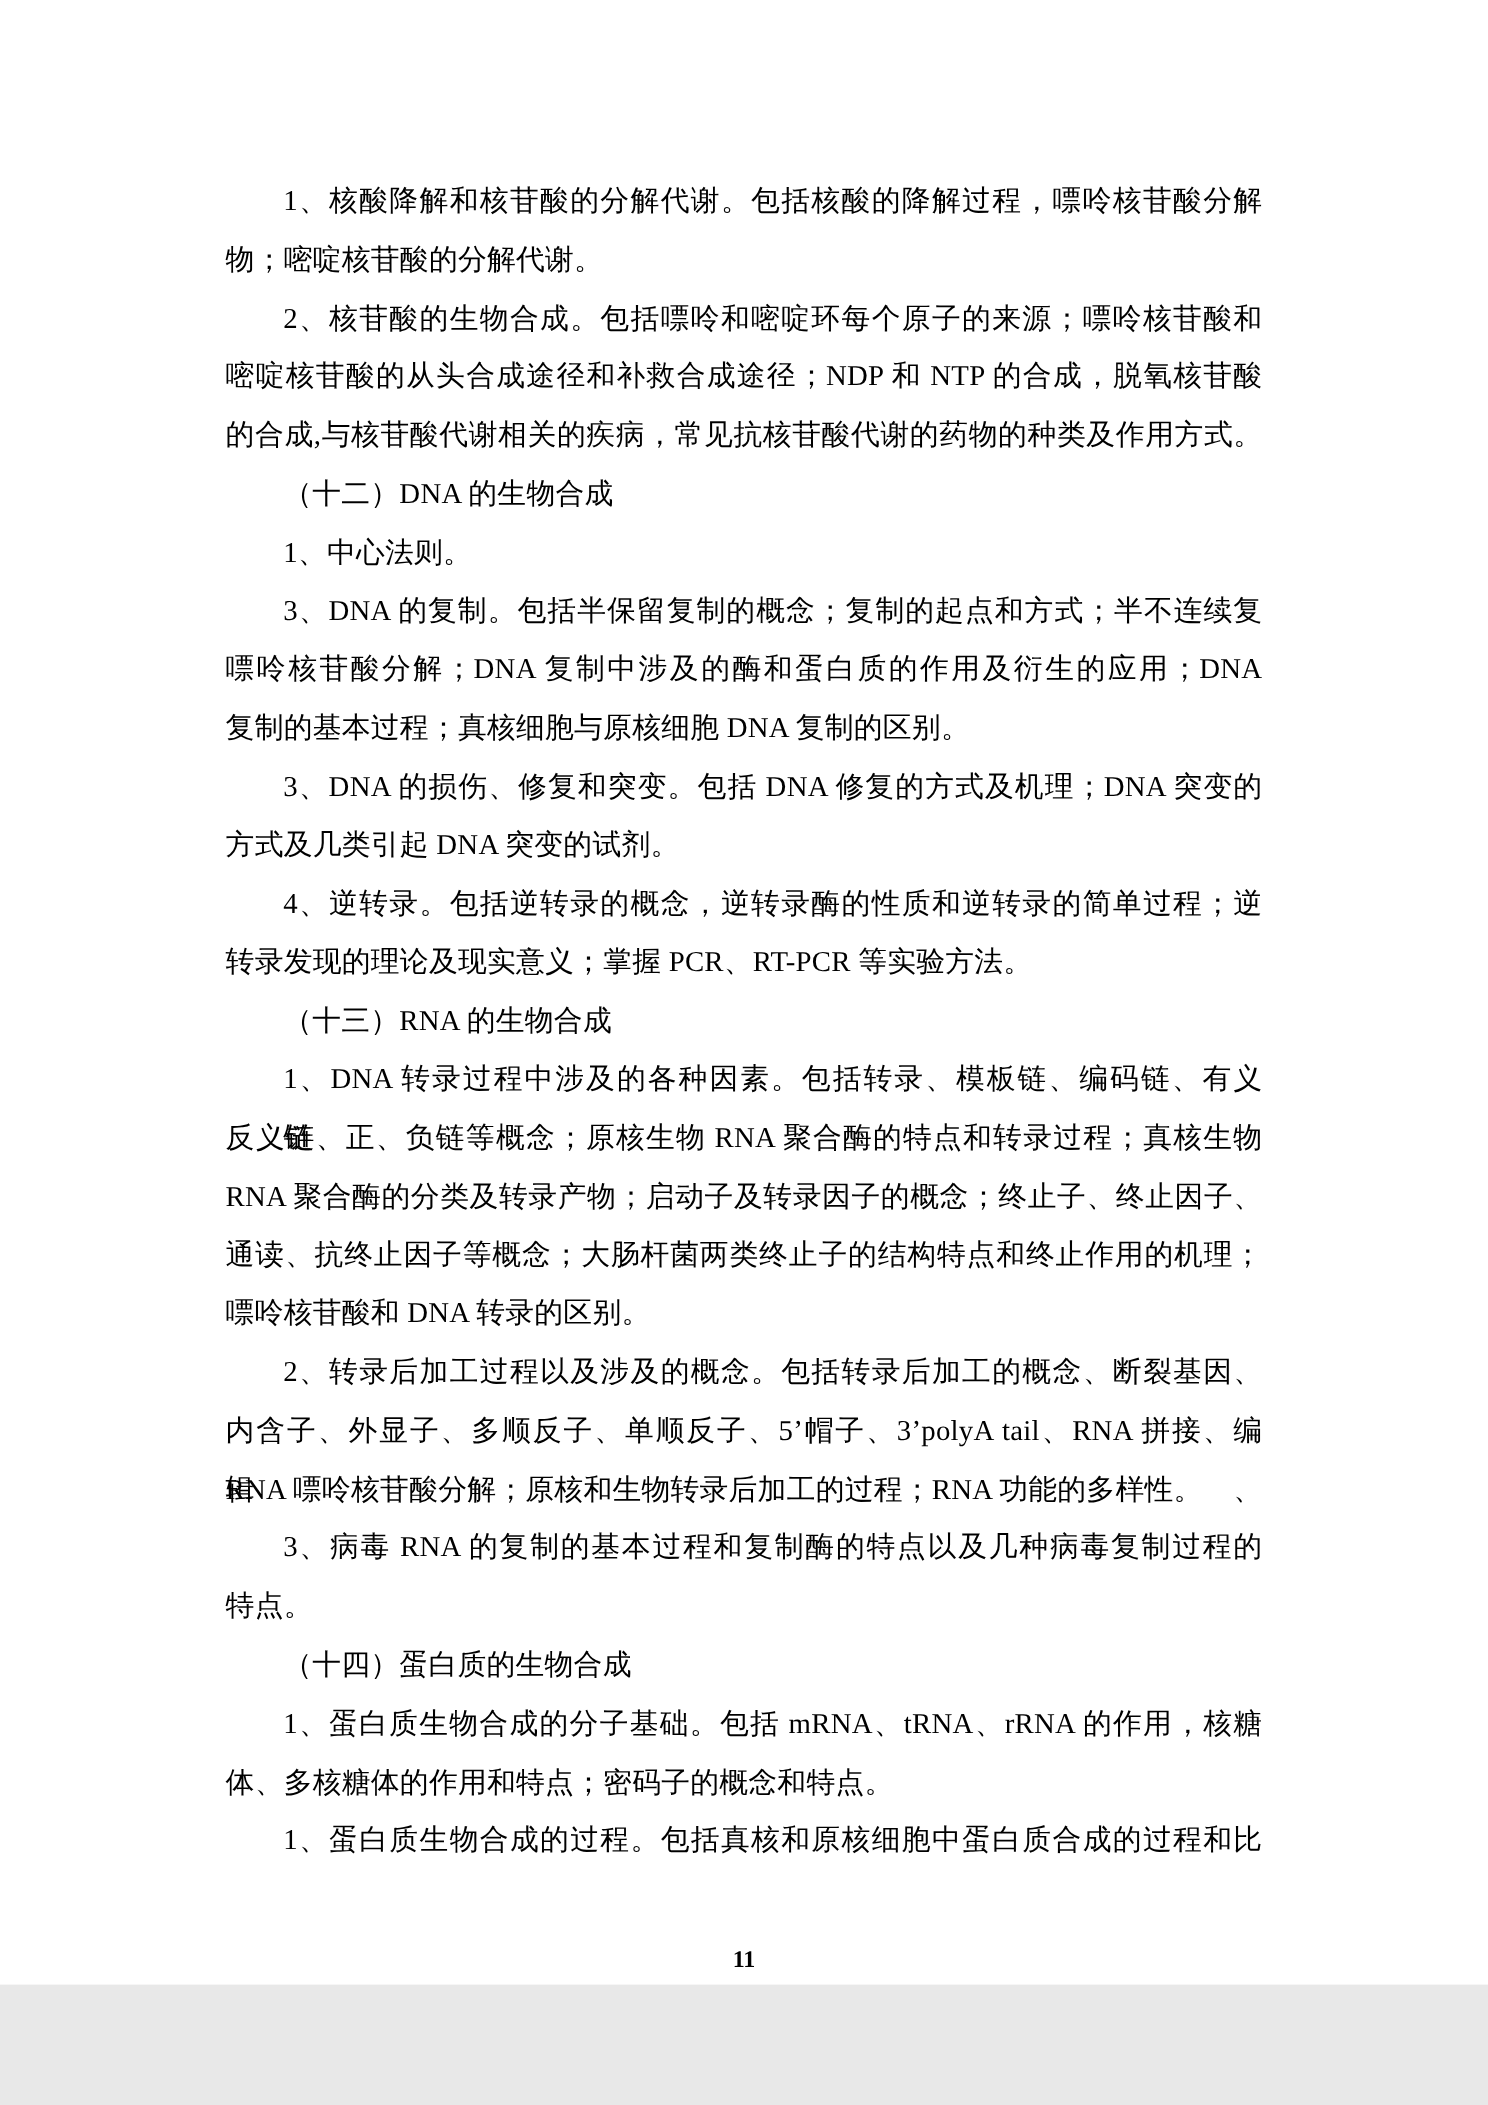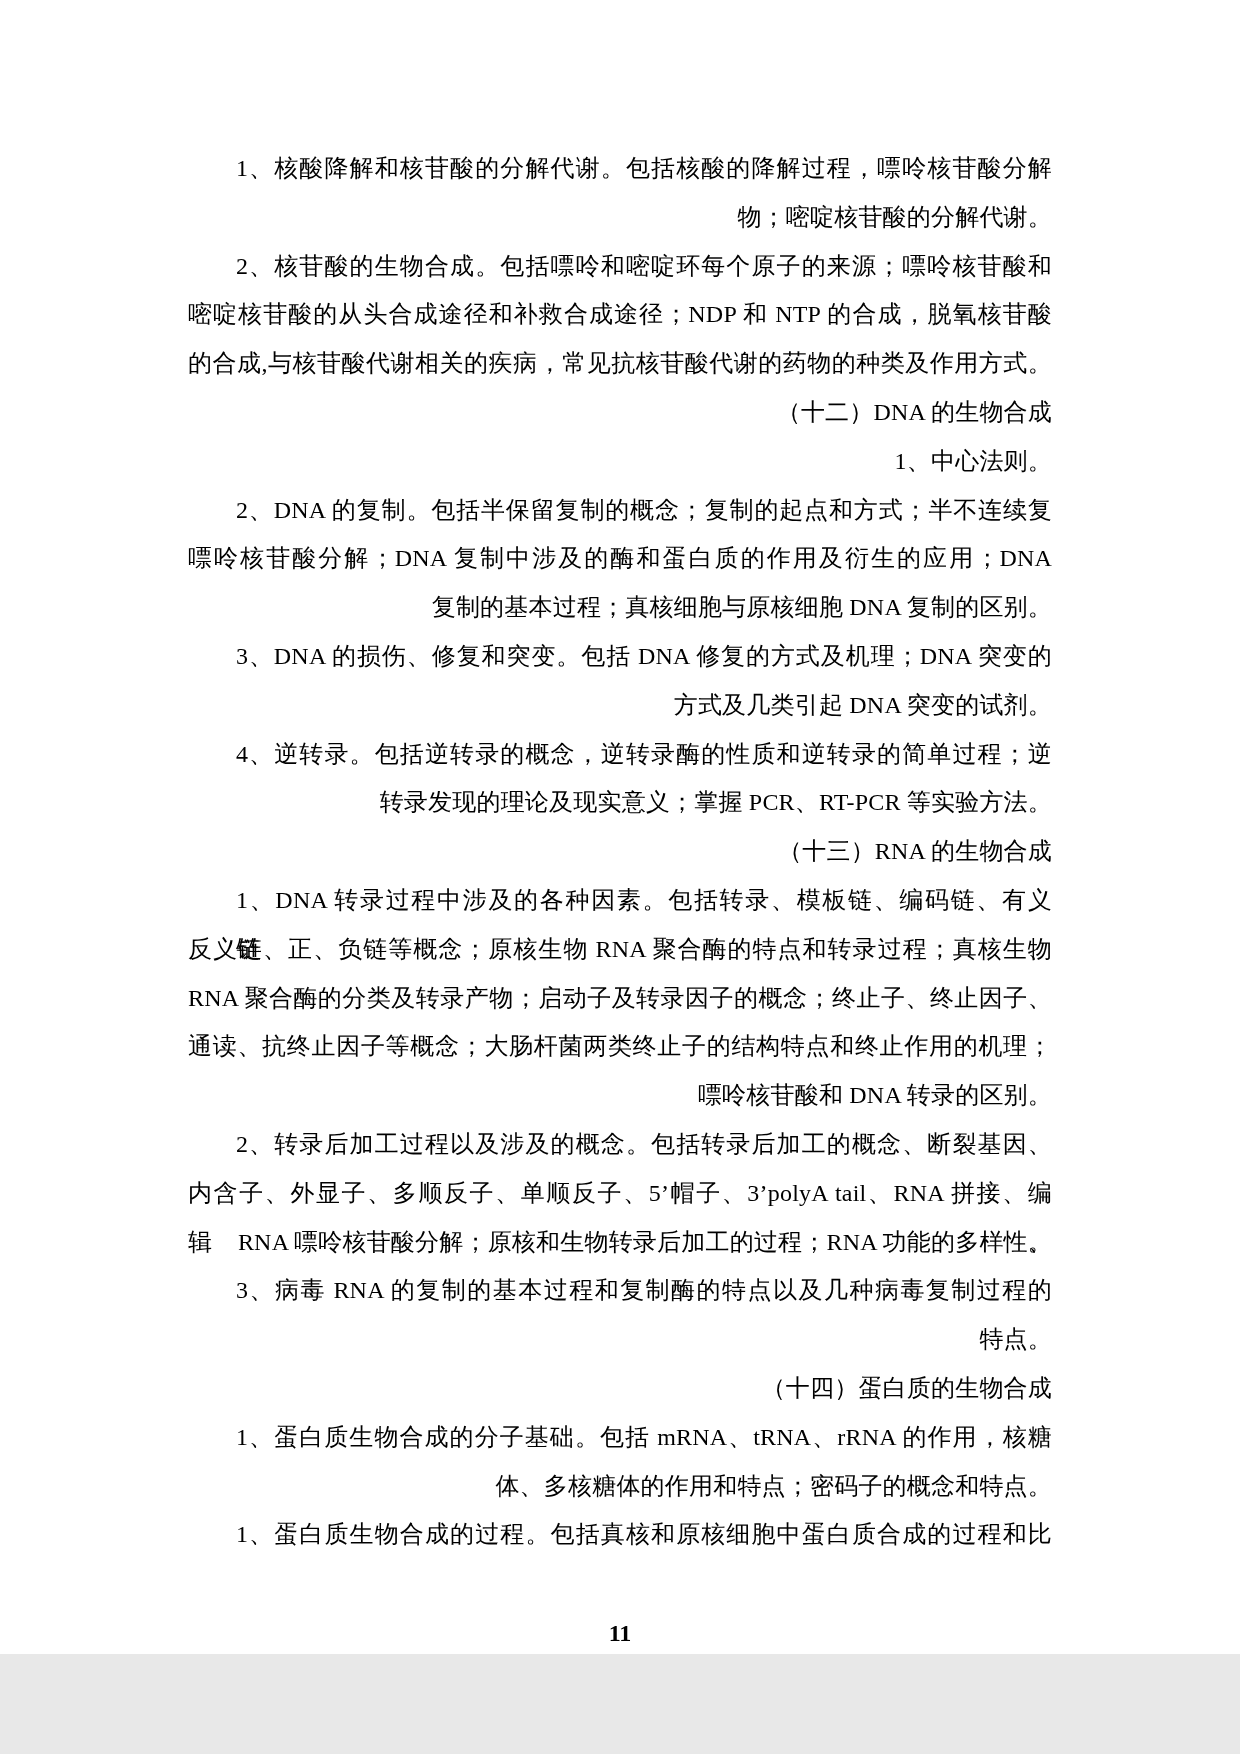--- a/index.html
+++ b/index.html
@@ -25,38 +25,38 @@
   }
   .para {
     margin: 0;
     padding: 0;
   }
   .line {
     font-size: 24px;
     line-height: 48.8px;
     height: 48.8px;
     white-space: normal;
-    text-align: right;
+    text-align: left;
     letter-spacing: 0.2px;
   }
   .line.indent {
     padding-left: 48px;
   }
   .line.fill {
     text-align: justify;
     text-align-last: justify;
     text-justify: inter-ideograph;
   }
   .page-number {
     position: absolute;
     top: 1618px;
     left: 0;
     width: 100%;
     text-align: center;
-    font-size: 24px;
+    font-size: 20px;
     font-weight: bold;
     line-height: 30px;
   }
 </style>
 </head>
 <body>
 
 <div class="page">
   <div class="doc-body">
       <div class="para">
@@ -68,21 +68,21 @@
         <div class="line fill">嘧啶核苷酸的从头合成途径和补救合成途径；NDP 和 NTP 的合成，脱氧核苷酸</div>
         <div class="line fill">的合成,与核苷酸代谢相关的疾病，常见抗核苷酸代谢的药物的种类及作用方式。</div>
       </div>
       <div class="para">
         <div class="line indent">（十二）DNA 的生物合成</div>
       </div>
       <div class="para">
         <div class="line indent">1、中心法则。</div>
       </div>
       <div class="para">
-        <div class="line indent fill">2、DNA 的复制。包括半保留复制的概念；复制的起点和方式；半不连续复</div>
+        <div class="line indent fill">3、DNA 的复制。包括半保留复制的概念；复制的起点和方式；半不连续复</div>
         <div class="line fill">嘌呤核苷酸分解；DNA 复制中涉及的酶和蛋白质的作用及衍生的应用；DNA</div>
         <div class="line">复制的基本过程；真核细胞与原核细胞 DNA 复制的区别。</div>
       </div>
       <div class="para">
         <div class="line indent fill">3、DNA 的损伤、修复和突变。包括 DNA 修复的方式及机理；DNA 突变的</div>
         <div class="line">方式及几类引起 DNA 突变的试剂。</div>
       </div>
       <div class="para">
         <div class="line indent fill">4、逆转录。包括逆转录的概念，逆转录酶的性质和逆转录的简单过程；逆</div>
         <div class="line">转录发现的理论及现实意义；掌握 PCR、RT-PCR 等实验方法。</div>

